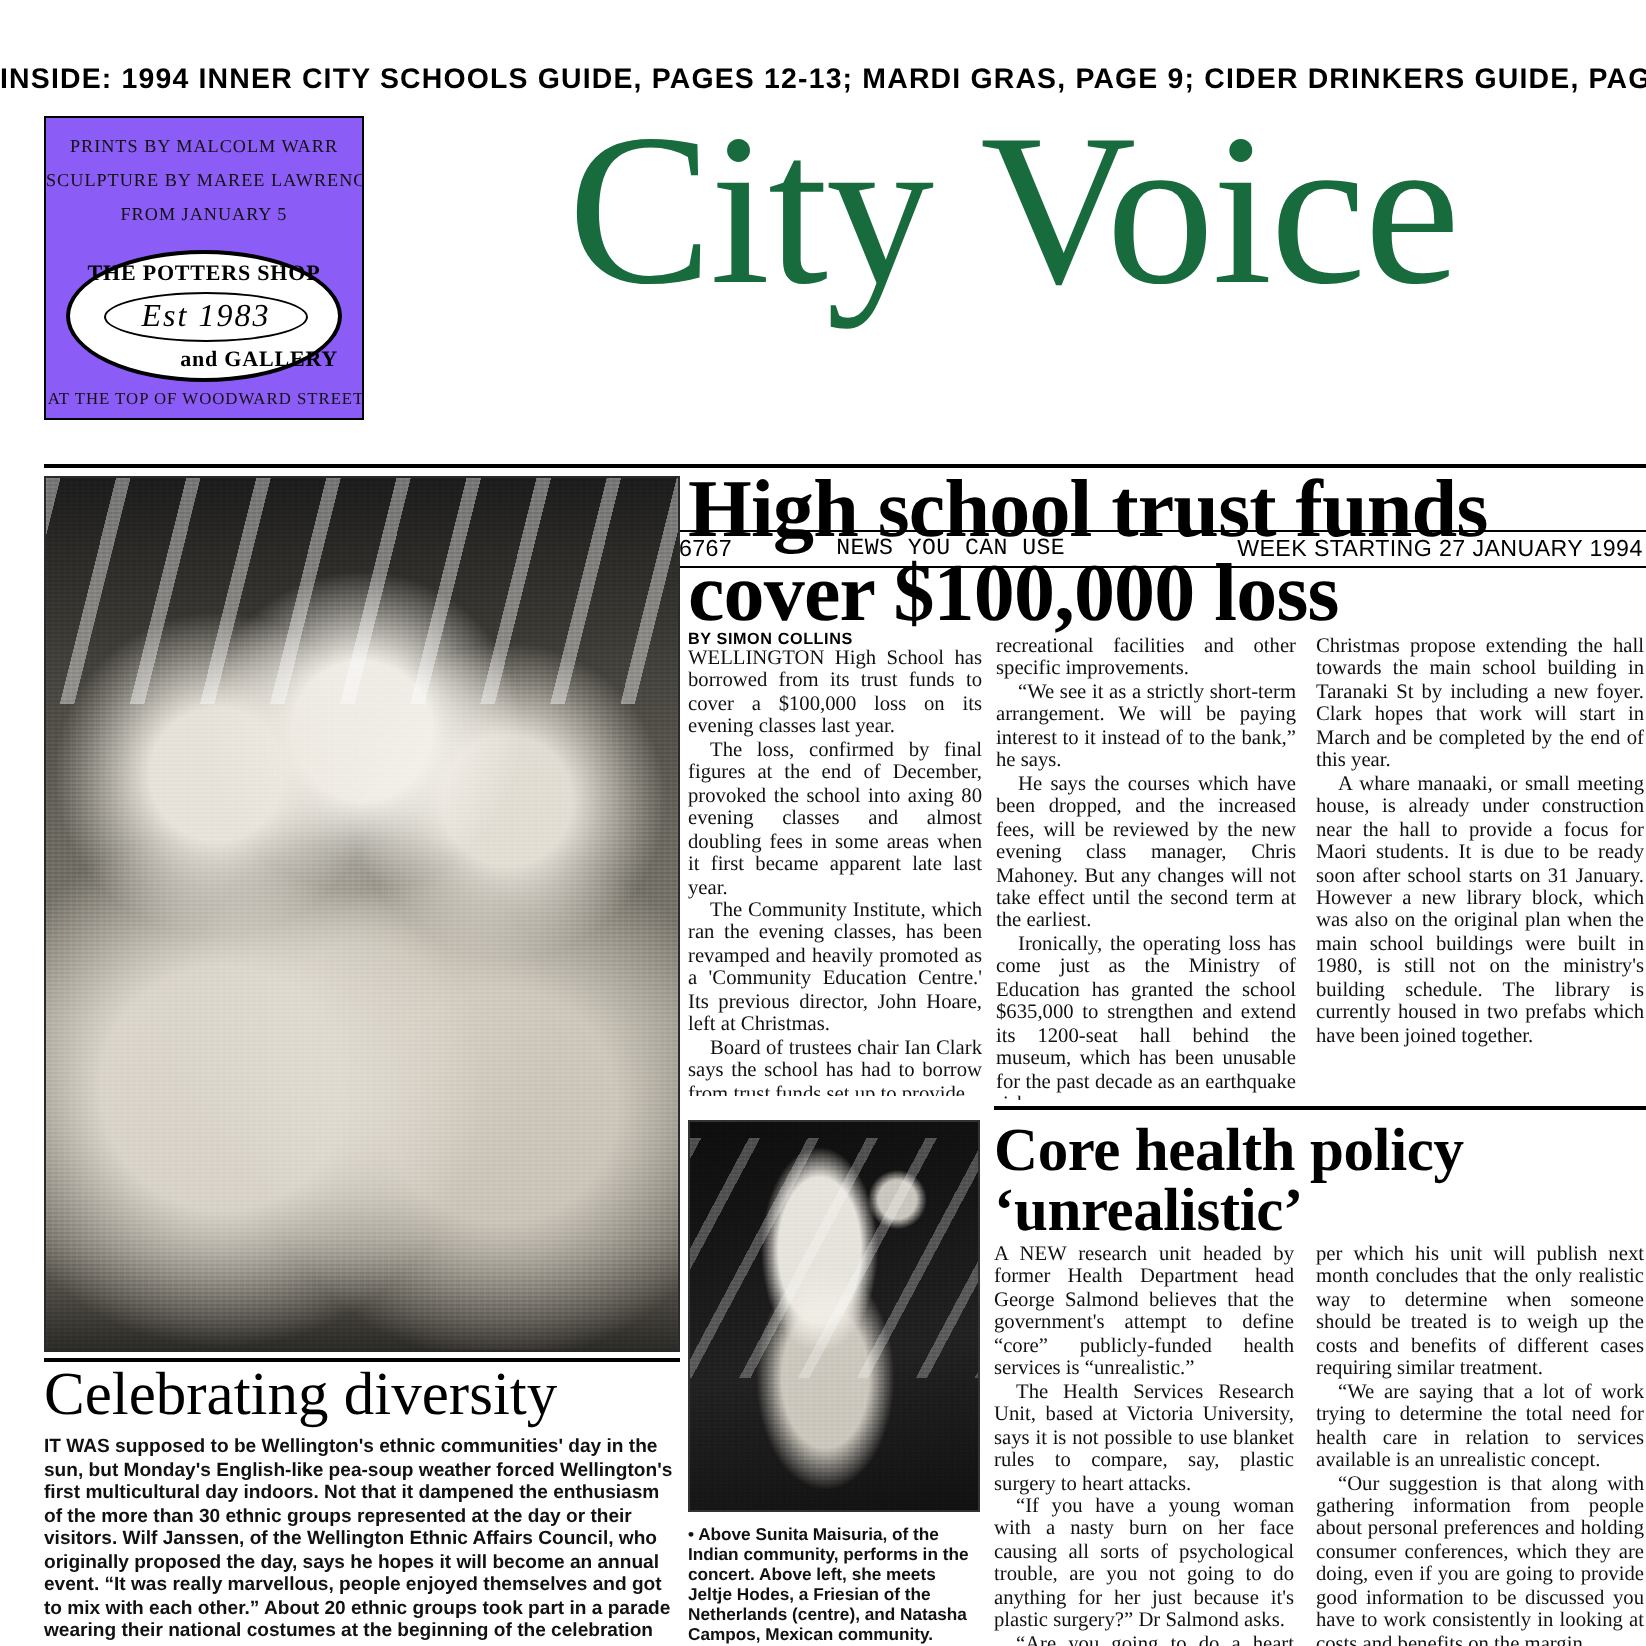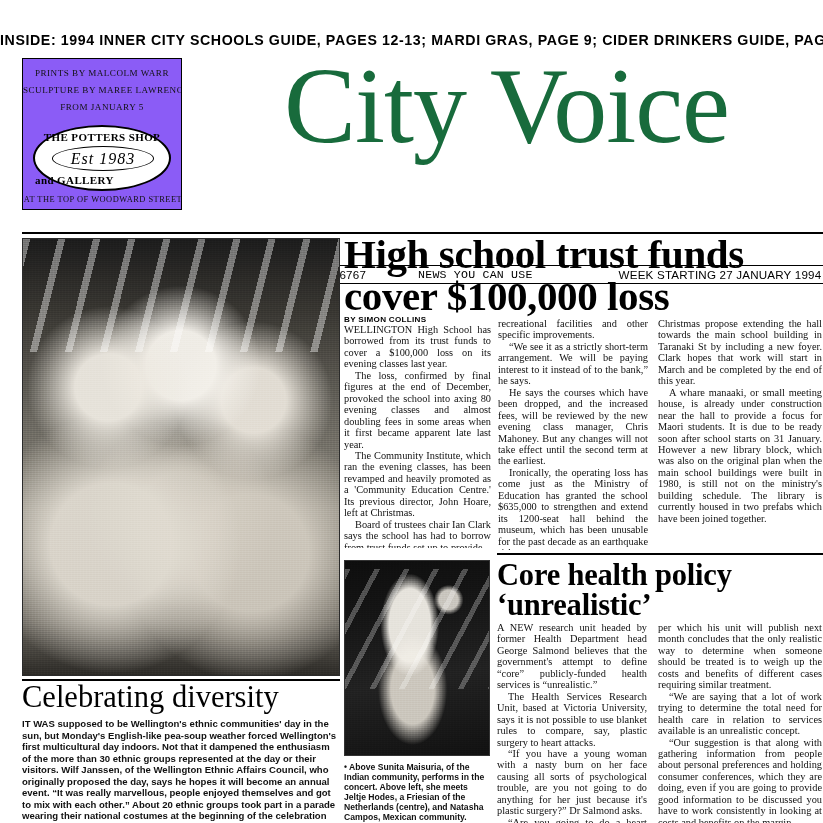--- a/index.html
+++ b/index.html
@@ -55,21 +55,21 @@
     text-transform:uppercase;color:#000;
   }
   .oval .inner{
     position:absolute;left:17px;top:19px;width:100px;height:23px;
     border:1.4px solid #000;border-radius:50%;
     display:flex;align-items:center;justify-content:center;
     font-size:16px;font-style:italic;letter-spacing:1px;color:#000;
     font-family:"Liberation Serif", serif;
   }
   .oval .arcBot{
-    position:absolute;left:0;bottom:3px;width:134px;text-align:left;
+    position:absolute;left:0;bottom:3px;width:134px;text-align:right;
     font-size:11px;font-weight:bold;letter-spacing:0.4px;
     font-family:"Liberation Serif", serif;color:#000;
   }
   .ad-foot{
     position:absolute;left:0;bottom:5px;width:160px;text-align:center;
     font-family:"Liberation Serif", serif;
     font-size:8.4px;letter-spacing:0.5px;text-transform:uppercase;color:#111;
     white-space:nowrap;
   }
 

